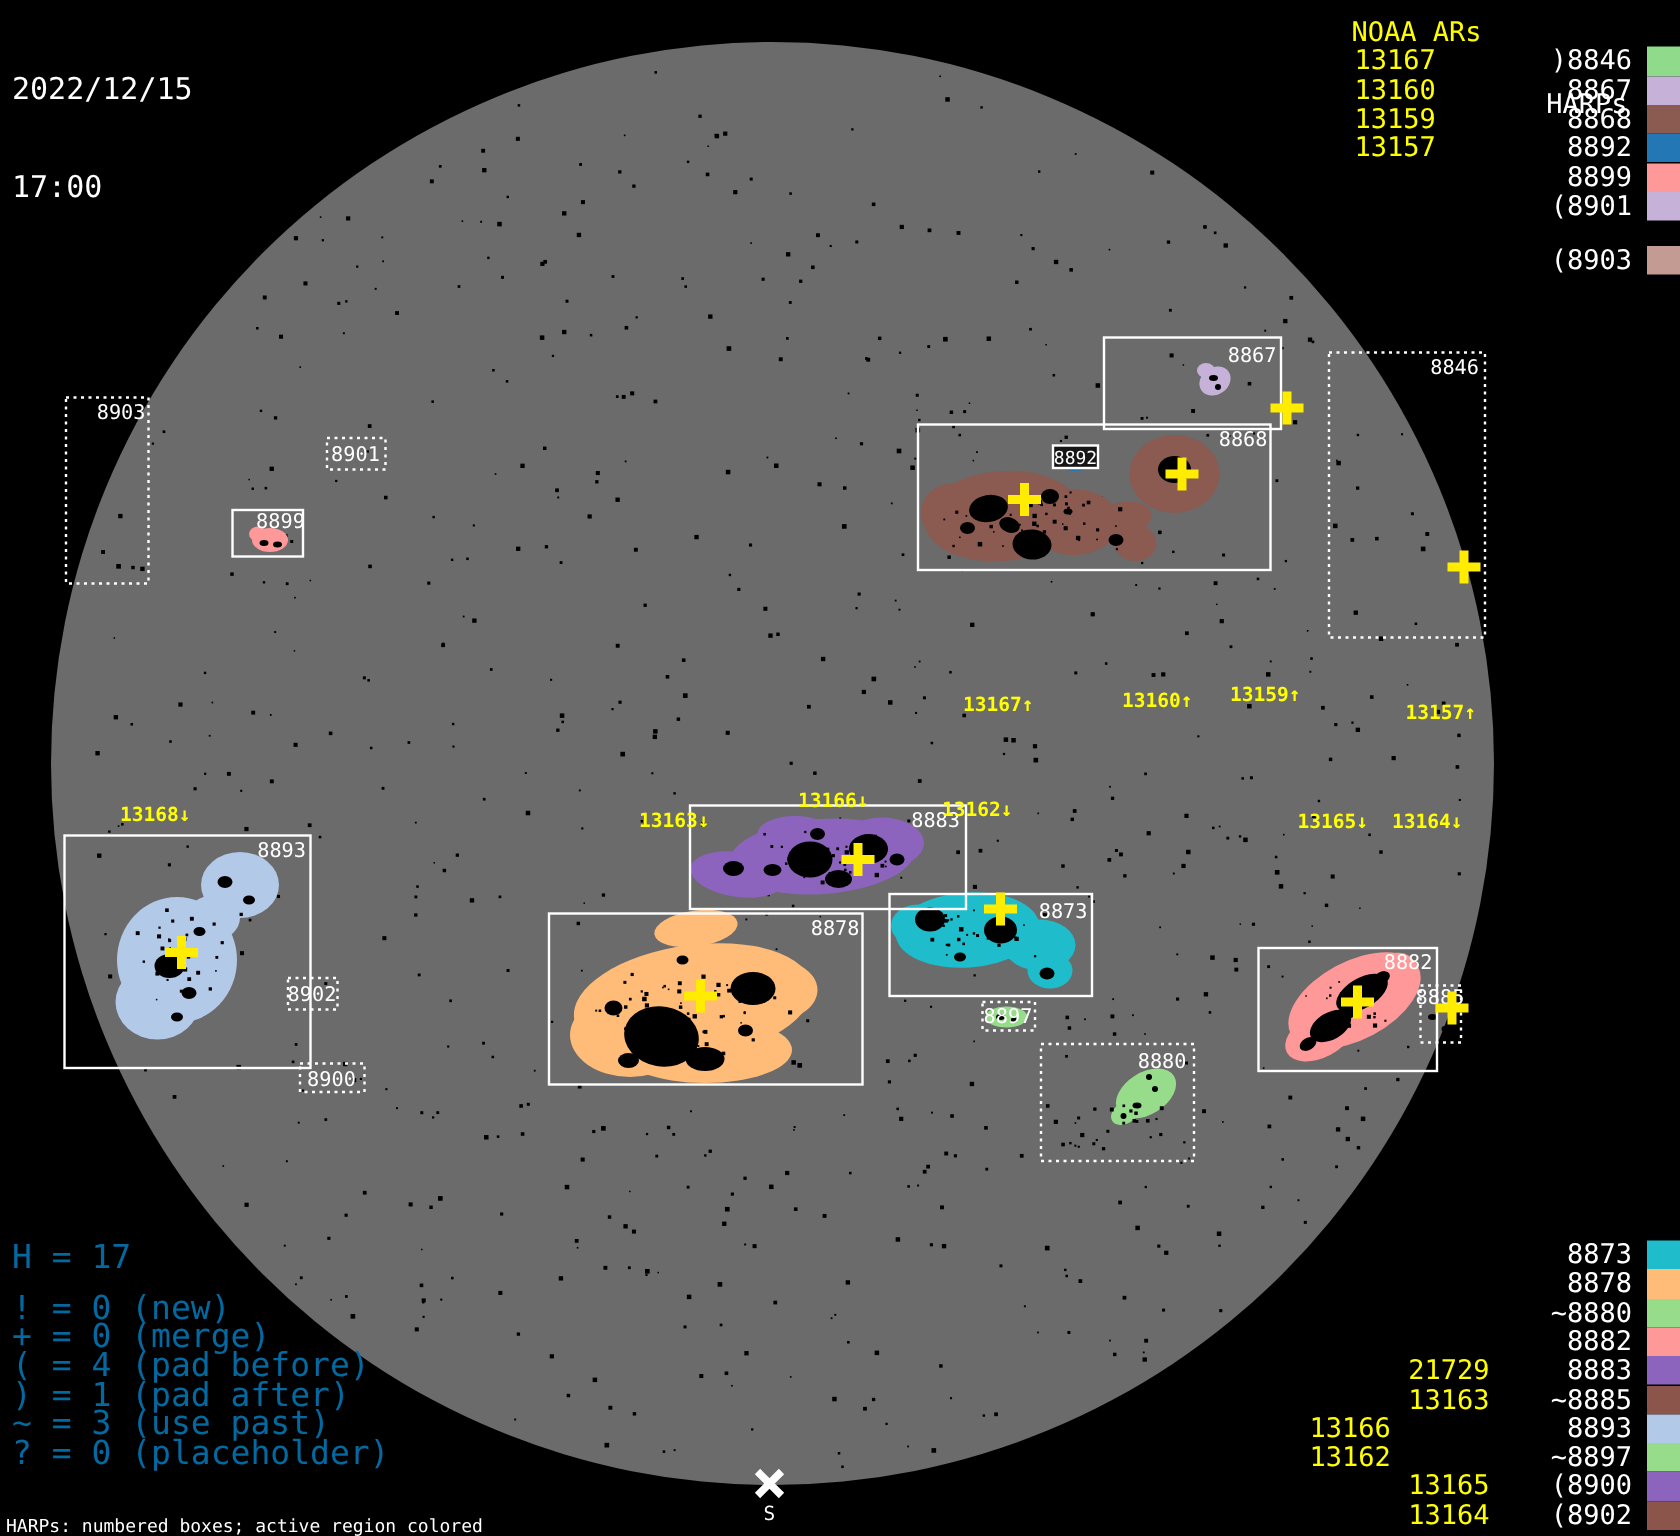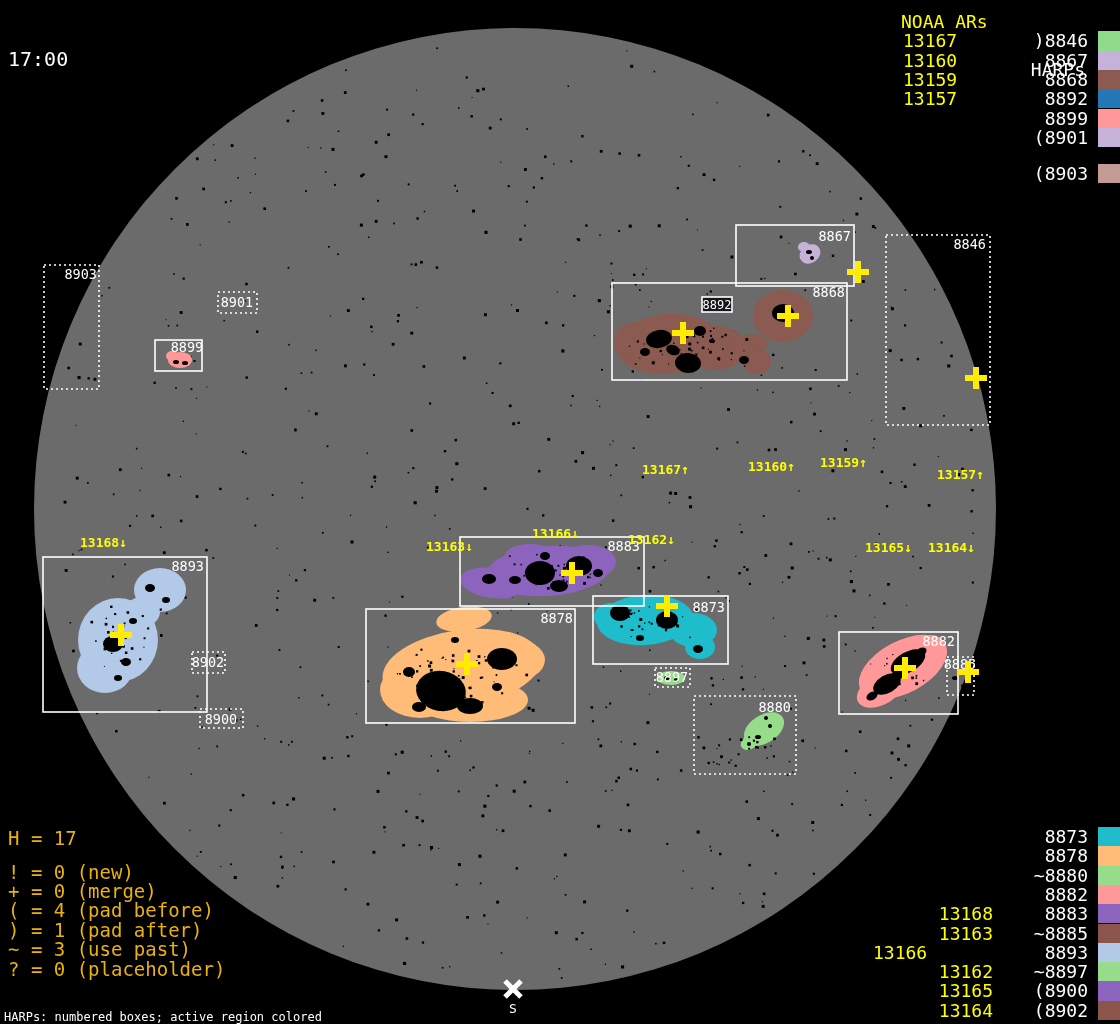--- a/index.html
+++ b/index.html
@@ -9,21 +9,21 @@
   }
   #plot-svg{position:absolute;left:0;top:0;}
   .title{
     position:absolute;left:8px;top:6px;color:#fff;font-size:20px;line-height:21.5px;
     white-space:pre;z-index:5;
   }
   .legend-row{position:absolute;height:19.3px;line-height:19.3px;font-size:18px;white-space:pre;}
   .lg-noaa{position:absolute;color:#ffff00;}
   .lg-harp{position:absolute;color:#ffffff;text-align:right;}
   .lg-swatch{position:absolute;left:1098px;width:22px;}
-  .left-legend{position:absolute;left:8px;color:#eab308;font-size:19px;line-height:19.3px;white-space:pre;z-index:5;}
+  .left-legend{position:absolute;left:8px;color:#0369a1;font-size:22px;line-height:19.3px;white-space:pre;z-index:5;}
   .footnotes{position:absolute;left:4px;top:986px;color:#fff;font-size:12px;line-height:12.5px;white-space:pre;z-index:5;}
 </style>
 </head>
 <body>
 
 <div id="stage">
   <svg id="plot-svg" width="1120" height="1024" viewBox="0 0 1120 1024">
       <circle cx="515" cy="509" r="481" fill="#6b6b6b"></circle>
       <g fill="#000000">
         <rect x="801.4" y="739.5" width="2.6" height="2.6"></rect>
@@ -1174,42 +1174,43 @@
       <text x="426" y="551" fill="#ffff00" font-size="13" font-family="&quot;DejaVu Sans Mono&quot;,monospace" font-weight="bold">13163↓</text>
       <text x="532" y="538" fill="#ffff00" font-size="13" font-family="&quot;DejaVu Sans Mono&quot;,monospace" font-weight="bold">13166↓</text>
       <text x="628" y="544" fill="#ffff00" font-size="13" font-family="&quot;DejaVu Sans Mono&quot;,monospace" font-weight="bold">13162↓</text>
       <text x="865" y="552" fill="#ffff00" font-size="13" font-family="&quot;DejaVu Sans Mono&quot;,monospace" font-weight="bold">13165↓</text>
       <text x="928" y="552" fill="#ffff00" font-size="13" font-family="&quot;DejaVu Sans Mono&quot;,monospace" font-weight="bold">13164↓</text>
       <path d="M505,981L521,997M521,981L505,997" stroke="#fff" stroke-width="5" fill="none"></path>
       <text x="513" y="1013" fill="#fff" font-size="13" text-anchor="middle" font-family="&quot;DejaVu Sans Mono&quot;,monospace">S</text>
     </svg>
 
   <div class="title">
+    <div>2022/12/15</div>
     <div>17:00</div>
   </div>
 
   <div id="legend-top-right">
       <div class="legend-row" style="top: 12px; left: 0px; width: 1120px;"><span class="lg-noaa" style="left: 901px; width: 100px;">NOAA ARs</span><span class="lg-harp" style="left: 963px; width: 122px; margin-top: 48px;">HARPs</span></div>
       <div class="legend-row" style="top: 31.3px; left: 0px; width: 1120px;"><span class="lg-noaa" style="left: 903px; width: 100px; text-align: left;">13167</span><span class="lg-harp" style="left: 963px; width: 125px;">)8846</span><span class="lg-swatch" style="background: rgb(144, 219, 139); top: 0px; height: 19.3px;"></span></div>
       <div class="legend-row" style="top: 50.6px; left: 0px; width: 1120px;"><span class="lg-noaa" style="left: 903px; width: 100px; text-align: left;">13160</span><span class="lg-harp" style="left: 963px; width: 125px;">8867</span><span class="lg-swatch" style="background: rgb(198, 178, 217); top: 0px; height: 19.3px;"></span></div>
       <div class="legend-row" style="top: 69.9px; left: 0px; width: 1120px;"><span class="lg-noaa" style="left: 903px; width: 100px; text-align: left;">13159</span><span class="lg-harp" style="left: 963px; width: 125px;">8868</span><span class="lg-swatch" style="background: rgb(139, 90, 80); top: 0px; height: 19.3px;"></span></div>
       <div class="legend-row" style="top: 89.2px; left: 0px; width: 1120px;"><span class="lg-noaa" style="left: 903px; width: 100px; text-align: left;">13157</span><span class="lg-harp" style="left: 963px; width: 125px;">8892</span><span class="lg-swatch" style="background: rgb(35, 119, 180); top: 0px; height: 19.3px;"></span></div>
       <div class="legend-row" style="top: 108.5px; left: 0px; width: 1120px;"><span class="lg-noaa" style="left: 903px; width: 100px; text-align: left;"></span><span class="lg-harp" style="left: 963px; width: 125px;">8899</span><span class="lg-swatch" style="background: rgb(255, 152, 152); top: 0px; height: 19.3px;"></span></div>
       <div class="legend-row" style="top: 127.8px; left: 0px; width: 1120px; padding-left: 24px;"><span class="lg-noaa" style="left: 903px; width: 100px; text-align: left;"></span><span class="lg-harp" style="left: 963px; width: 125px;">(8901</span><span class="lg-swatch" style="background: rgb(198, 178, 217); top: 0px; height: 19.3px;"></span></div>
       <div class="legend-row" style="top: 164px; left: 0px; width: 1120px;"><span class="lg-noaa" style="left: 903px; width: 100px; text-align: left;"></span><span class="lg-harp" style="left: 963px; width: 125px;">(8903</span><span class="lg-swatch" style="background: rgb(196, 155, 146); top: 0px; height: 19.3px;"></span></div>
     </div>
   <div id="legend-bottom-right">
       <div class="legend-row" style="top: 827px; left: 0px; width: 1120px;"><span class="lg-noaa" style="left: 873px; width: 120px; text-align: right;"></span><span class="lg-harp" style="left: 963px; width: 125px;">8873</span><span class="lg-swatch" style="background: rgb(31, 188, 203); top: 0px; height: 19.3px;"></span></div>
       <div class="legend-row" style="top: 846.3px; left: 0px; width: 1120px;"><span class="lg-noaa" style="left: 873px; width: 120px; text-align: right;"></span><span class="lg-harp" style="left: 963px; width: 125px;">8878</span><span class="lg-swatch" style="background: rgb(255, 187, 120); top: 0px; height: 19.3px;"></span></div>
       <div class="legend-row" style="top: 865.6px; left: 0px; width: 1120px;"><span class="lg-noaa" style="left: 873px; width: 120px; text-align: right;"></span><span class="lg-harp" style="left: 963px; width: 125px;">~8880</span><span class="lg-swatch" style="background: rgb(151, 220, 139); top: 0px; height: 19.3px;"></span></div>
       <div class="legend-row" style="top: 884.9px; left: 0px; width: 1120px;"><span class="lg-noaa" style="left: 873px; width: 120px; text-align: right;"></span><span class="lg-harp" style="left: 963px; width: 125px;">8882</span><span class="lg-swatch" style="background: rgb(255, 152, 152); top: 0px; height: 19.3px;"></span></div>
-      <div class="legend-row" style="top: 904.2px; left: 0px; width: 1120px;"><span class="lg-noaa" style="left: 873px; width: 120px; text-align: right;">13168</span><span class="lg-harp" style="left: 963px; width: 125px;">8883</span><span class="lg-swatch" style="background: rgb(141, 100, 189); top: 0px; height: 19.3px;"></span></div>
+      <div class="legend-row" style="top: 904.2px; left: 0px; width: 1120px;"><span class="lg-noaa" style="left: 873px; width: 120px; text-align: right;">21729</span><span class="lg-harp" style="left: 963px; width: 125px;">8883</span><span class="lg-swatch" style="background: rgb(141, 100, 189); top: 0px; height: 19.3px;"></span></div>
       <div class="legend-row" style="top: 923.5px; left: 0px; width: 1120px;"><span class="lg-noaa" style="left: 873px; width: 120px; text-align: right;">13163</span><span class="lg-harp" style="left: 963px; width: 125px;">~8885</span><span class="lg-swatch" style="background: rgb(139, 85, 75); top: 0px; height: 19.3px;"></span></div>
       <div class="legend-row" style="top: 942.8px; left: 0px; width: 1120px;"><span class="lg-noaa" style="left: 873px; width: 120px; ">13166</span><span class="lg-harp" style="left: 963px; width: 125px;">8893</span><span class="lg-swatch" style="background: rgb(179, 201, 232); top: 0px; height: 19.3px;"></span></div>
-      <div class="legend-row" style="top: 962.1px; left: 0px; width: 1120px;"><span class="lg-noaa" style="left: 873px; width: 120px; text-align: right;">13162</span><span class="lg-harp" style="left: 963px; width: 125px;">~8897</span><span class="lg-swatch" style="background: rgb(151, 220, 139); top: 0px; height: 19.3px;"></span></div>
+      <div class="legend-row" style="top: 962.1px; left: 0px; width: 1120px;"><span class="lg-noaa" style="left: 873px; width: 120px; ">13162</span><span class="lg-harp" style="left: 963px; width: 125px;">~8897</span><span class="lg-swatch" style="background: rgb(151, 220, 139); top: 0px; height: 19.3px;"></span></div>
       <div class="legend-row" style="top: 981.4px; left: 0px; width: 952px;"><span class="lg-noaa" style="left: 873px; width: 120px; text-align: right;">13165</span><span class="lg-harp" style="left: 963px; width: 125px;">(8900</span><span class="lg-swatch" style="background: rgb(141, 100, 189); top: 0px; height: 19.3px;"></span></div>
       <div class="legend-row" style="top: 1000.7px; left: 0px; width: 1120px;"><span class="lg-noaa" style="left: 873px; width: 120px; text-align: right;">13164</span><span class="lg-harp" style="left: 963px; width: 125px;">(8902</span><span class="lg-swatch" style="background: rgb(139, 85, 75); top: 0px; height: 19.3px;"></span></div>
     </div>
 
   <div class="left-legend" style="top:829px;">H = 17</div>
   <div id="symbol-legend">
       <div class="left-legend" style="top: 863px;">! = 0 (new)</div>
       <div class="left-legend" style="top: 882.3px;">+ = 0 (merge)</div>
       <div class="left-legend" style="top: 873px; margin-top: 28px;">( = 4 (pad before)</div>
       <div class="left-legend" style="top: 920.9px;">) = 1 (pad after)</div>

